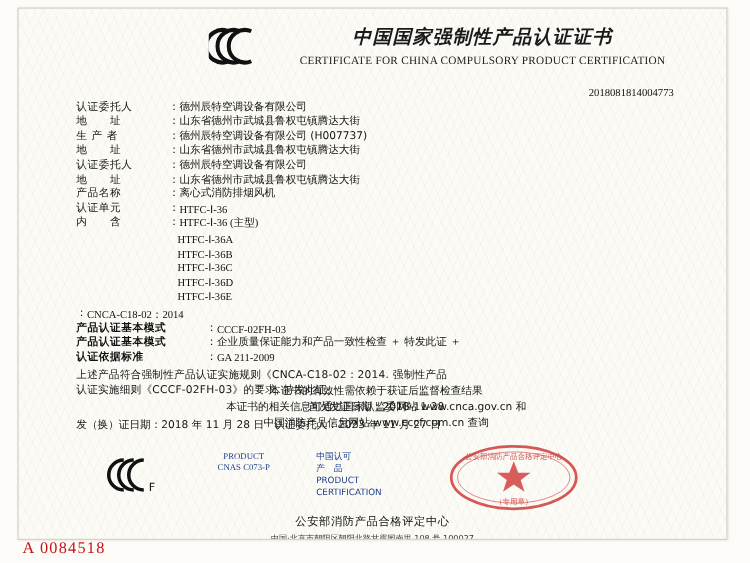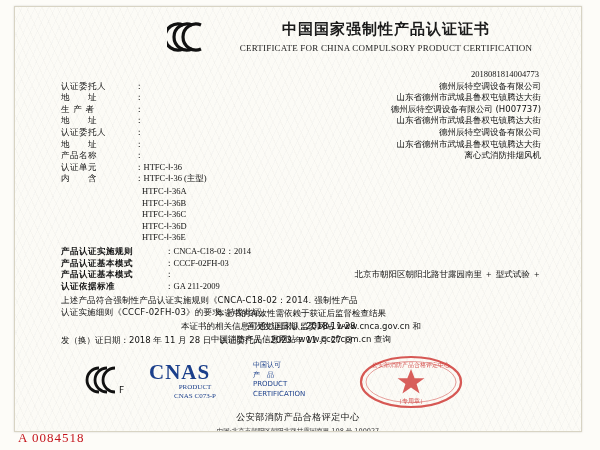--- a/index.html
+++ b/index.html
@@ -64,20 +64,21 @@
     width: 330px;
     text-align: center;
   }
   .title-cn {
     font-family: "DejaVu Sans", sans-serif;
     font-size: 15px;
     font-weight: bold;
     color: #1a1a1a;
     letter-spacing: 1px;
     line-height: 20px;
+    font-style: italic;
   }
   .title-en {
     font-family: "Liberation Serif", serif;
     font-size: 9px;
     color: #222;
     letter-spacing: 0.2px;
     margin-top: 4px;
   }
 
   
@@ -109,21 +110,20 @@
     text-align: left;
   }
   .val {
     flex: 1 1 auto;
     font-family: "Liberation Serif", serif;
     font-size: 8.5px;
   }
   .val.serif-cn {
     font-family: "DejaVu Sans", sans-serif;
     font-size: 8.5px;
-    text-align: right;
   }
   .bold-lbl { font-weight: bold; }
 
   .unit-list {
     margin-top: 1px;
   }
   .unit-list .ul-row {
     font-family: Liberation Serif, serif;
     font-size: 8.5px;
     line-height: 11.6px;
@@ -329,35 +329,34 @@
       </div>
       <div class="unit-list sub-indent">
         <div class="ul-row">HTFC-Ⅰ-36A</div>
         <div class="ul-row">HTFC-Ⅰ-36B</div>
         <div class="ul-row">HTFC-Ⅰ-36C</div>
         <div class="ul-row">HTFC-Ⅰ-36D</div>
         <div class="ul-row">HTFC-Ⅰ-36E</div>
       </div>
 
       <div class="row" style="margin-top:2px;">
-        <div class="lbl wide bold-lbl">产品认证实施规则</div>
         <div class="colon">：</div>
         <div class="val">CNCA-C18-02：2014</div>
       </div>
 
       <div class="row">
         <div class="lbl wide bold-lbl">产品认证基本模式</div>
         <div class="colon">：</div>
         <div class="val">CCCF-02FH-03</div>
       </div>
 
       <div class="row">
         <div class="lbl wide bold-lbl">产品认证基本模式</div>
         <div class="colon">：</div>
-        <div class="val serif-cn">北京市朝阳区朝阳北路甘露园南里 ＋ 型式试验 ＋</div>
+        <div class="val serif-cn">企业质量保证能力和产品一致性检查 ＋ 特发此证 ＋</div>
       </div>
 
       <div class="row">
         <div class="lbl wide bold-lbl">认证依据标准</div>
         <div class="colon">：</div>
         <div class="val">GA 211-2009</div>
       </div>
 
       <div class="para" style="margin-top:2px;">上述产品符合强制性产品认证实施规则《CNCA-C18-02：2014. 强制性产品</div>
       <div class="para">认证实施细则《CCCF-02FH-03》的要求, 特发此证。</div>
@@ -384,21 +383,20 @@
           <g fill="none" stroke="#111" stroke-width="2.8">
             <path d="M14 7 A12 12 0 1 0 14 31"></path>
             <path d="M22 7 A12 12 0 1 0 22 31"></path>
             <path d="M30 7 A12 12 0 1 0 30 31"></path>
           </g>
           <text x="34" y="32" font-family="DejaVu Sans, sans-serif" font-size="9" fill="#111">F</text>
         </svg>
       </div>
 
       <div class="cnas">
-        <div class="cnas-word">CNAS</div>
         <div class="cnas-sub">PRODUCT</div>
         <div class="cnas-sub">CNAS C073-P</div>
       </div>
 
       <div class="pm-text">
         <div>中国认可</div>
         <div>产　品</div>
         <div>PRODUCT</div>
         <div>CERTIFICATION</div>
       </div>

